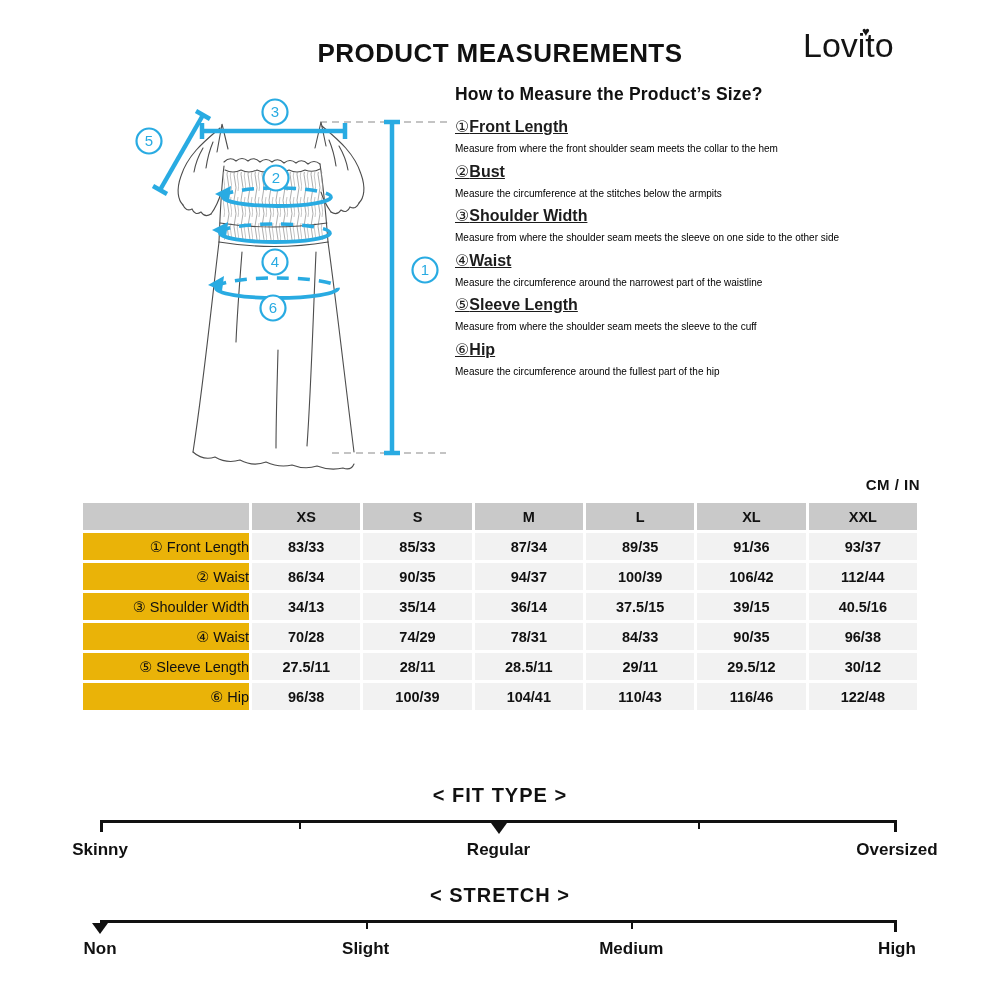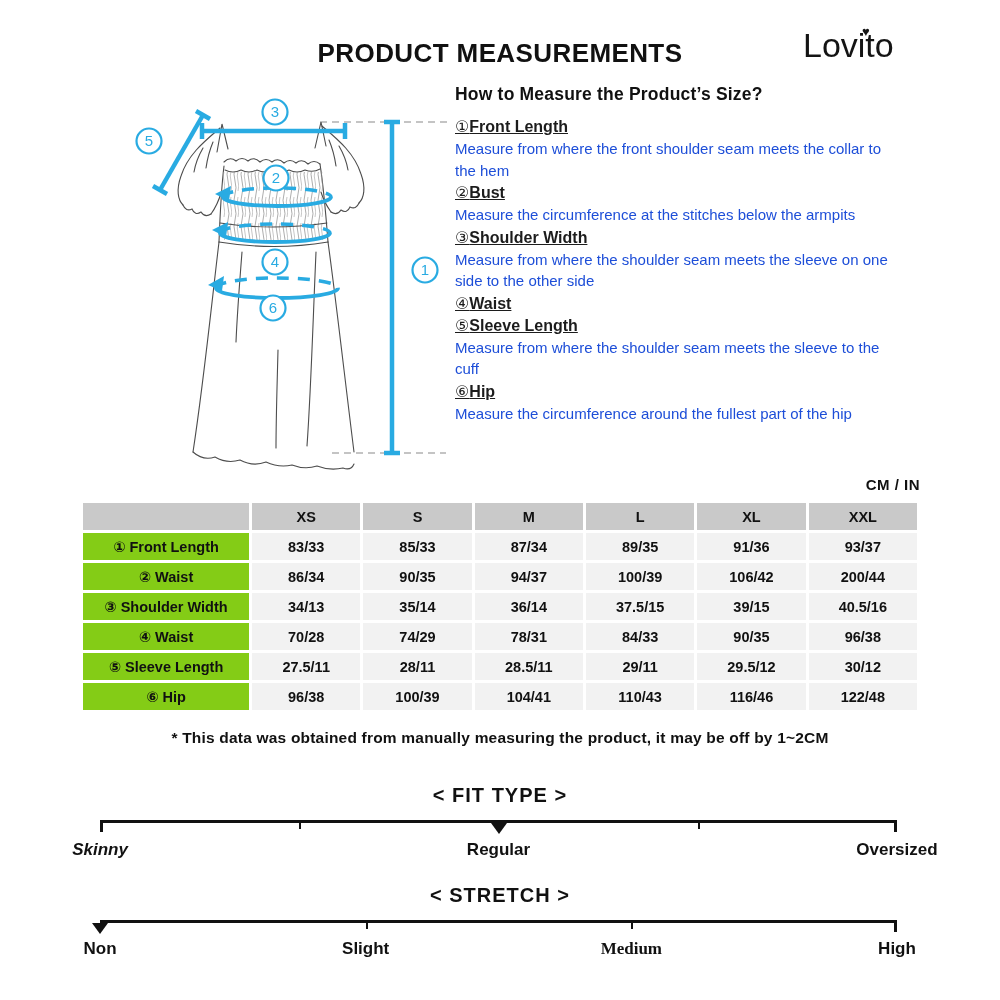--- a/index.html
+++ b/index.html
@@ -13,31 +13,31 @@
   .brand .heart{position:absolute;left:59px;top:-1px;font-size:13px;line-height:1;color:#141414;}
 
   
   .diagram{position:absolute;left:120px;top:90px;width:340px;height:390px;}
 
   
   .howto{position:absolute;left:455px;top:84px;width:455px;}
   .howto h2{margin:0 0 11px 0;font-size:17.5px;font-weight:bold;color:#111;letter-spacing:.2px;}
   .hi-head{font-size:16px;font-weight:bold;color:#1c1c1c;line-height:22px;text-decoration:underline;}
   .hi-head .cnum{font-weight:normal;}
-  .hi-desc{margin:0 0 1px 0;width:436px;font-size:15px;color:#1d4ed8;line-height:21.5px;}
+  .hi-desc{margin:0 0 1px 0;width:436px;font-size:10px;color:#000000;line-height:21.5px;}
 
   
   .units{position:absolute;right:80px;top:476px;font-size:15px;font-weight:bold;letter-spacing:.5px;}
   table.meas{position:absolute;left:80px;top:500px;width:840px;border-collapse:separate;border-spacing:3px;
              table-layout:fixed;}
   table.meas th,table.meas td{height:27px;font-size:14.5px;padding:0;}
   table.meas col.c-label{width:166px;}
   th.corner{background:#c9c9c9;}
   th.size{background:#c9c9c9;font-weight:bold;text-align:center;}
-  th.rowlabel{background:#84cc16;font-weight:bold;text-align:center;padding-left:10px;}
+  th.rowlabel{background:#eab308;font-weight:normal;text-align:right;padding-left:10px;}
   td.val{background:#f2f2f2;text-align:center;font-weight:bold;color:#111;}
 
   .footnote{position:absolute;left:0;top:729px;width:100%;text-align:center;
             font-size:15.5px;font-weight:bold;letter-spacing:.2px;color:#111;}
 
   
   .scale-title{position:absolute;left:0;width:100%;text-align:center;font-size:20px;font-weight:bold;letter-spacing:1px;}
   .t-fit{top:784px;} .t-stretch{top:884px;}
   .scale-line{position:absolute;left:100px;width:797px;height:16px;}
   .l-fit{top:820px;} .l-stretch{top:920px;}
@@ -150,20 +150,21 @@
     <div class="hi-head"><span class="cnum">①</span><span>Front Length</span></div>
     <p class="hi-desc">Measure from where the front shoulder seam meets the collar to the hem</p>
 
     <div class="hi-head"><span class="cnum">②</span><span>Bust</span></div>
     <p class="hi-desc">Measure the circumference at the stitches below the armpits</p>
 
     <div class="hi-head"><span class="cnum">③</span><span>Shoulder Width</span></div>
     <p class="hi-desc">Measure from where the shoulder seam meets the sleeve on one side to the other side</p>
 
     <div class="hi-head"><span class="cnum">④</span><span>Waist</span></div>
+    <p class="hi-desc">Measure the circumference around the narrowest part of the waistline</p>
 
     <div class="hi-head"><span class="cnum">⑤</span><span>Sleeve Length</span></div>
     <p class="hi-desc">Measure from where the shoulder seam meets the sleeve to the cuff</p>
 
     <div class="hi-head"><span class="cnum">⑥</span><span>Hip</span></div>
     <p class="hi-desc">Measure the circumference around the fullest part of the hip</p>
   </div>
 
   <div class="units">CM / IN</div>
 
@@ -198,21 +199,21 @@
         <td class="val">91/36</td>
         <td class="val">93/37</td>
       </tr>
       <tr>
         <th class="rowlabel">② Waist</th>
         <td class="val">86/34</td>
         <td class="val">90/35</td>
         <td class="val">94/37</td>
         <td class="val">100/39</td>
         <td class="val">106/42</td>
-        <td class="val">200/44</td>
+        <td class="val">112/44</td>
       </tr>
       <tr>
         <th class="rowlabel">③ Shoulder Width</th>
         <td class="val">34/13</td>
         <td class="val">35/14</td>
         <td class="val">36/14</td>
         <td class="val">37.5/15</td>
         <td class="val">39/15</td>
         <td class="val">40.5/16</td>
       </tr>
@@ -239,45 +240,44 @@
         <td class="val">96/38</td>
         <td class="val">100/39</td>
         <td class="val">104/41</td>
         <td class="val">110/43</td>
         <td class="val">116/46</td>
         <td class="val">122/48</td>
       </tr>
     </tbody>
   </table>
 
-  <div class="footnote">* This data was obtained from manually measuring the product, it may be off by 1~2CM</div>
 
   <div class="scale-title t-fit">&lt; FIT TYPE &gt;</div>
   <div class="scale-line l-fit">
     <div class="bar"></div>
     <div class="cap l"></div>
     <div class="cap r"></div>
     <div class="tick" style="left:25%;"></div>
     <div class="tick" style="left:75%;"></div>
     <div class="marker" style="left:50%;"></div>
   </div>
   <div class="scale-labels lb-fit">
-    <span style="left:0%;font-style:italic;">Skinny</span>
+    <span style="left:0%;">Skinny</span>
     <span style="left:50%;">Regular</span>
     <span style="left:100%;">Oversized</span>
   </div>
 
   <div class="scale-title t-stretch">&lt; STRETCH &gt;</div>
   <div class="scale-line l-stretch">
     <div class="bar"></div>
     <div class="cap r"></div>
     <div class="tick" style="left:33.333%;"></div>
     <div class="tick" style="left:66.667%;"></div>
     <div class="marker" style="left:0%;"></div>
   </div>
   <div class="scale-labels lb-stretch">
     <span style="left:0%;">Non</span>
     <span style="left:33.333%;">Slight</span>
-    <span style="left:66.667%;font-family:Liberation Serif, serif;">Medium</span>
+    <span style="left:66.667%;">Medium</span>
     <span style="left:100%;">High</span>
   </div>
 
 </div>
 
 </body></html>

